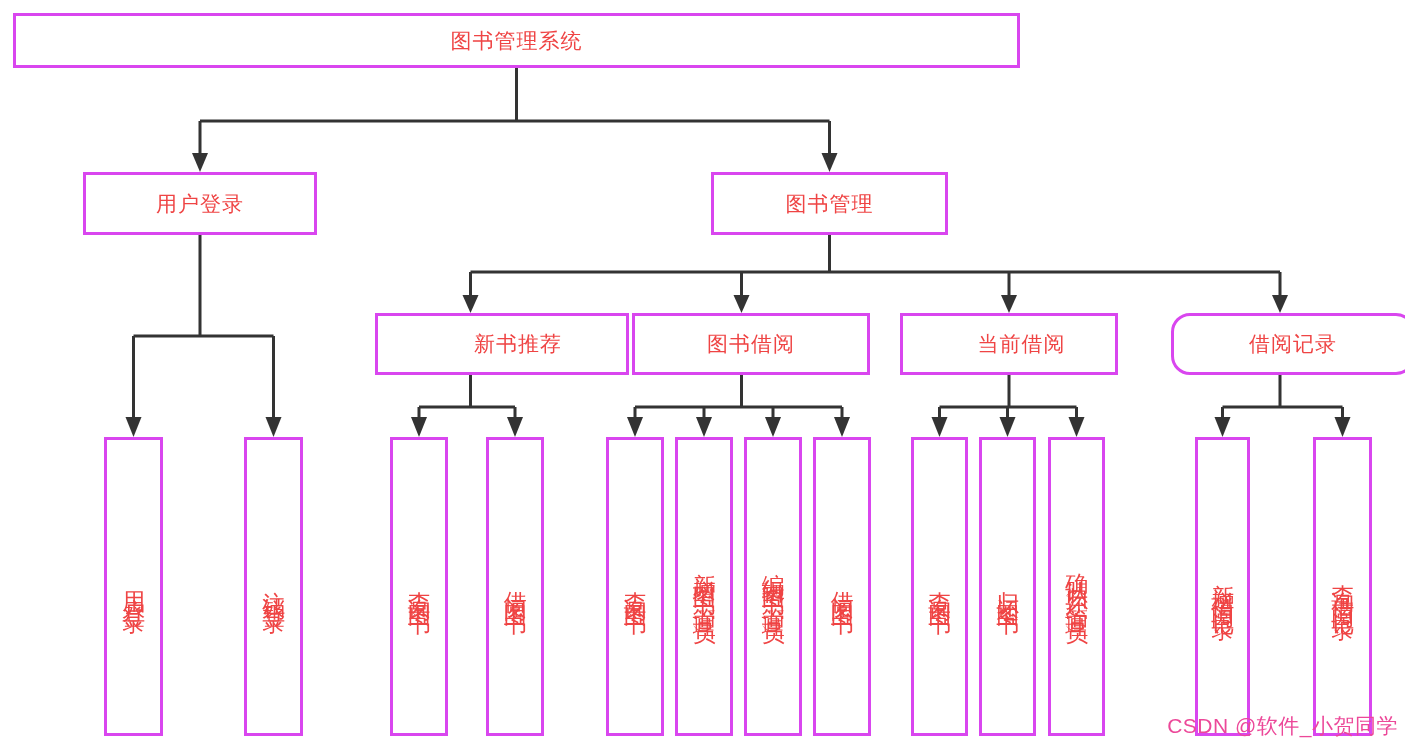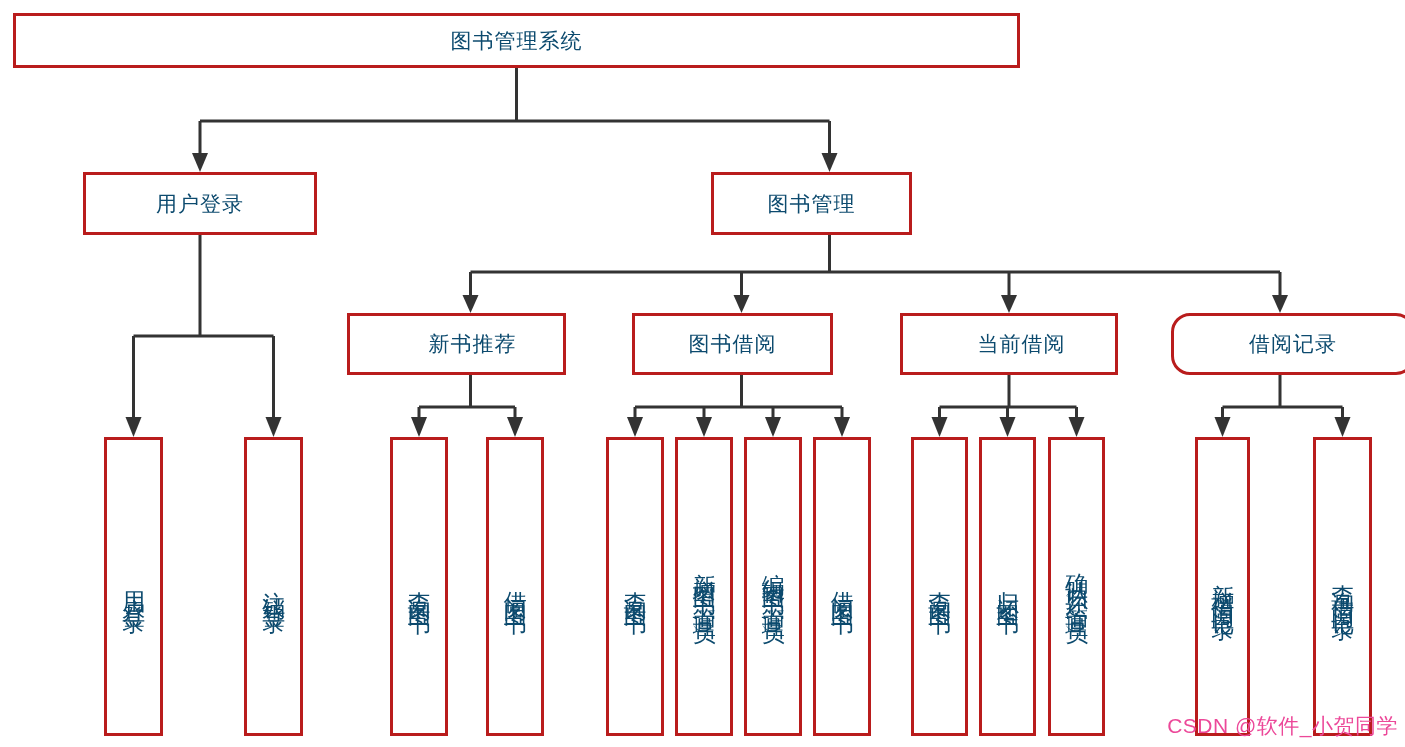--- a/index.html
+++ b/index.html
@@ -7,26 +7,26 @@
     position: relative;
     width: 1405px;
     height: 747px;
     background: #ffffff;
     font-family: "Liberation Sans", "DejaVu Sans", sans-serif;
     overflow: hidden;
   }
   .node {
     position: absolute;
     box-sizing: border-box;
-    border: 3px solid #b91c1c;
+    border: 3px solid #d946ef;
     background: #ffffff;
     display: flex;
     align-items: center;
     justify-content: center;
-    color: #0c4a6e;
+    color: #ef4444;
   }
   .hnode {
     font-size: 21px;
     letter-spacing: 1px;
     white-space: nowrap;
   }
   .root  { left: 13px;  top: 13px;  width: 1007px; height: 55px; }
   .lvl2  { top: 172px; height: 63px; }
   .lvl3  { top: 313px; height: 62px; }
   .leaf {
@@ -94,24 +94,24 @@
     <polygon points="1068.5,417 1084.5,417 1076.5,437"></polygon>
 
     <path d="M1280 375 V407 M1222.5 407 H1342.5 M1222.5 407 V421 M1342.5 407 V421"></path>
     <polygon points="1214.5,417 1230.5,417 1222.5,437"></polygon>
     <polygon points="1334.5,417 1350.5,417 1342.5,437"></polygon>
   </svg>
 
   <div class="node hnode root">图书管理系统</div>
 
   <div class="node hnode lvl2" style="left:83px;width:234px;">用户登录</div>
-  <div class="node hnode lvl2" style="left:711px;width:201px;">图书管理</div>
+  <div class="node hnode lvl2" style="left:711px;width:237px;">图书管理</div>
 
-  <div class="node hnode lvl3" style="left:347px;width:219px;padding-left:32px;">新书推荐</div>
-  <div class="node hnode lvl3" style="left:632px;width:201px;">图书借阅</div>
+  <div class="node hnode lvl3" style="left:375px;width:254px;padding-left:32px;">新书推荐</div>
+  <div class="node hnode lvl3" style="left:632px;width:238px;">图书借阅</div>
   <div class="node hnode lvl3" style="left:900px;width:218px;padding-left:25px;">当前借阅</div>
   <div class="node hnode lvl3" style="left:1171px;width:244px;border-radius:19px;">借阅记录</div>
 
   <div class="node leaf" style="left:104px;width:59px;">用户登录</div>
   <div class="node leaf" style="left:244px;width:59px;">注销登录</div>
 
   <div class="node leaf" style="left:390px;width:58px;">查询图书</div>
   <div class="node leaf" style="left:486px;width:58px;">借阅图书</div>
 
   <div class="node leaf" style="left:606px;width:58px;">查询图书</div>

